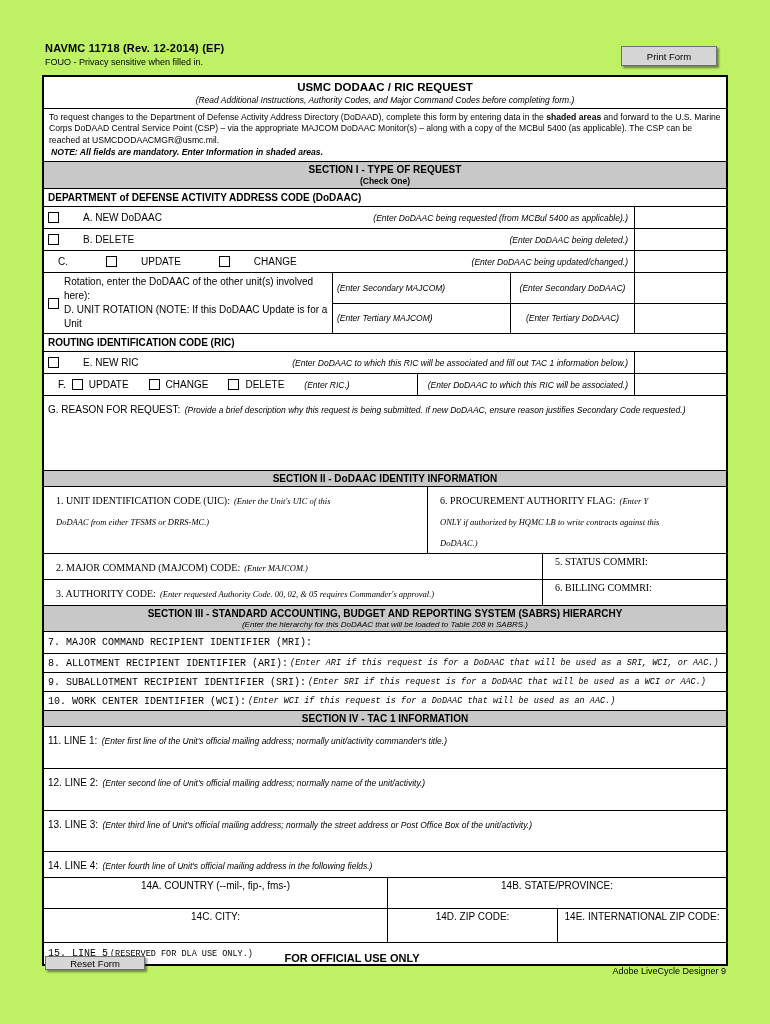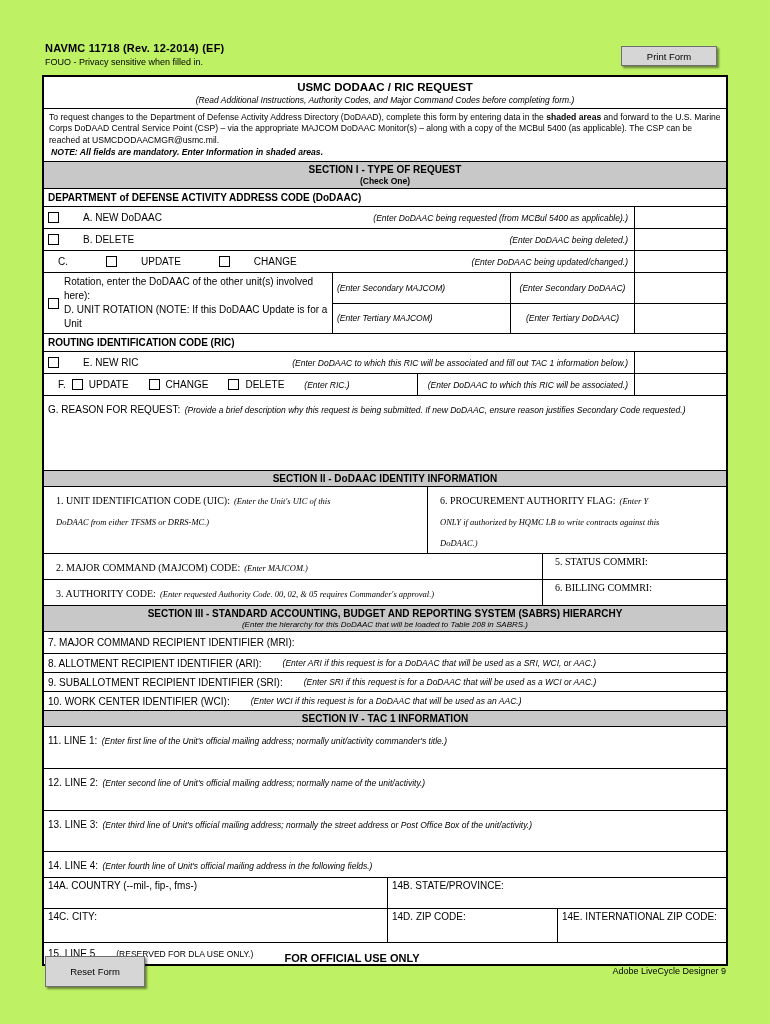--- a/index.html
+++ b/index.html
@@ -10,21 +10,21 @@
   }
   
   .doc-header { position: absolute; left: 45px; top: 42px; }
   .form-number { font-size: 11px; font-weight: bold; letter-spacing: .2px; }
   .fouo-line { font-size: 9px; margin-top: 3px; }
   .btn {
     font-family: inherit; font-size: 9.5px; color: #000; background: #d6d6d6;
     border: 1px solid #707070; box-shadow: 2px 2px 2px rgba(0,0,0,.45); cursor: pointer;
   }
   .print-btn { position: absolute; left: 621px; top: 46px; width: 96px; height: 20px; }
-  .reset-btn { position: absolute; left: 45px; top: 956px; width: 100px; height: 31px; }
+  .reset-btn { position: absolute; left: 45px; top: 956px; width: 100px; height: 14px; }
 
   
   .form { position: absolute; left: 42px; top: 75px; width: 686px; border: 2px solid #000; background: #fff; }
   .row { border-top: 1px solid #000; display: flex; align-items: stretch; }
   .row:first-child { border-top: none; }
   .bl { border-left: 1px solid #000; }
 
   
   .r-title { display: block; text-align: center; padding: 4px 0 3px; }
   .form-title { font-size: 11.5px; font-weight: bold; }
@@ -84,32 +84,32 @@
   .mw300 { max-width: 300px; }
   .mw220 { max-width: 225px; }
   .fill { flex: 1; align-self: stretch; }
   .w383 { flex: 0 0 383px; }
   .w498 { flex: 0 0 498px; }
   .w343 { flex: 0 0 343px; }
   .w170 { flex: 0 0 170px; }
   .grow { flex: 1; }
 
   
-  .simple { display: flex; align-items: center; gap: 21px; padding: 2px 4px; min-height: 19px; }
+  .simple { display: flex; align-items: center; gap: 2px; padding: 2px 4px; min-height: 19px; font-family: Liberation Mono, monospace; }
   .h22 { min-height: 22px; }
   .h26 { min-height: 26px; }
 
   
   .tall { display: block; padding: 2px 4px; min-height: 34px; }
   .tall.short { min-height: 17px; }
   .tall-label { line-height: 1.3; }
   .fillbelow { height: 16px; }
 
   
-  .addr-cell { display: flex; flex-direction: column; padding: 2px 4px; min-height: 30px; }
+  .addr-cell { display: flex; flex-direction: column; padding: 2px 4px; min-height: 30px; align-items: center; }
   .addr-cell .fillbelow { flex: 1; }
   .r14c { min-height: 34px; }
 
   
   .fouo-footer { position: absolute; left: 0; top: 952px; width: 704px; text-align: center; font-size: 11px; font-weight: bold; }
   .designer { position: absolute; right: 44px; top: 966px; font-size: 9px; }
 </style>
 </head>
 <body>
 

